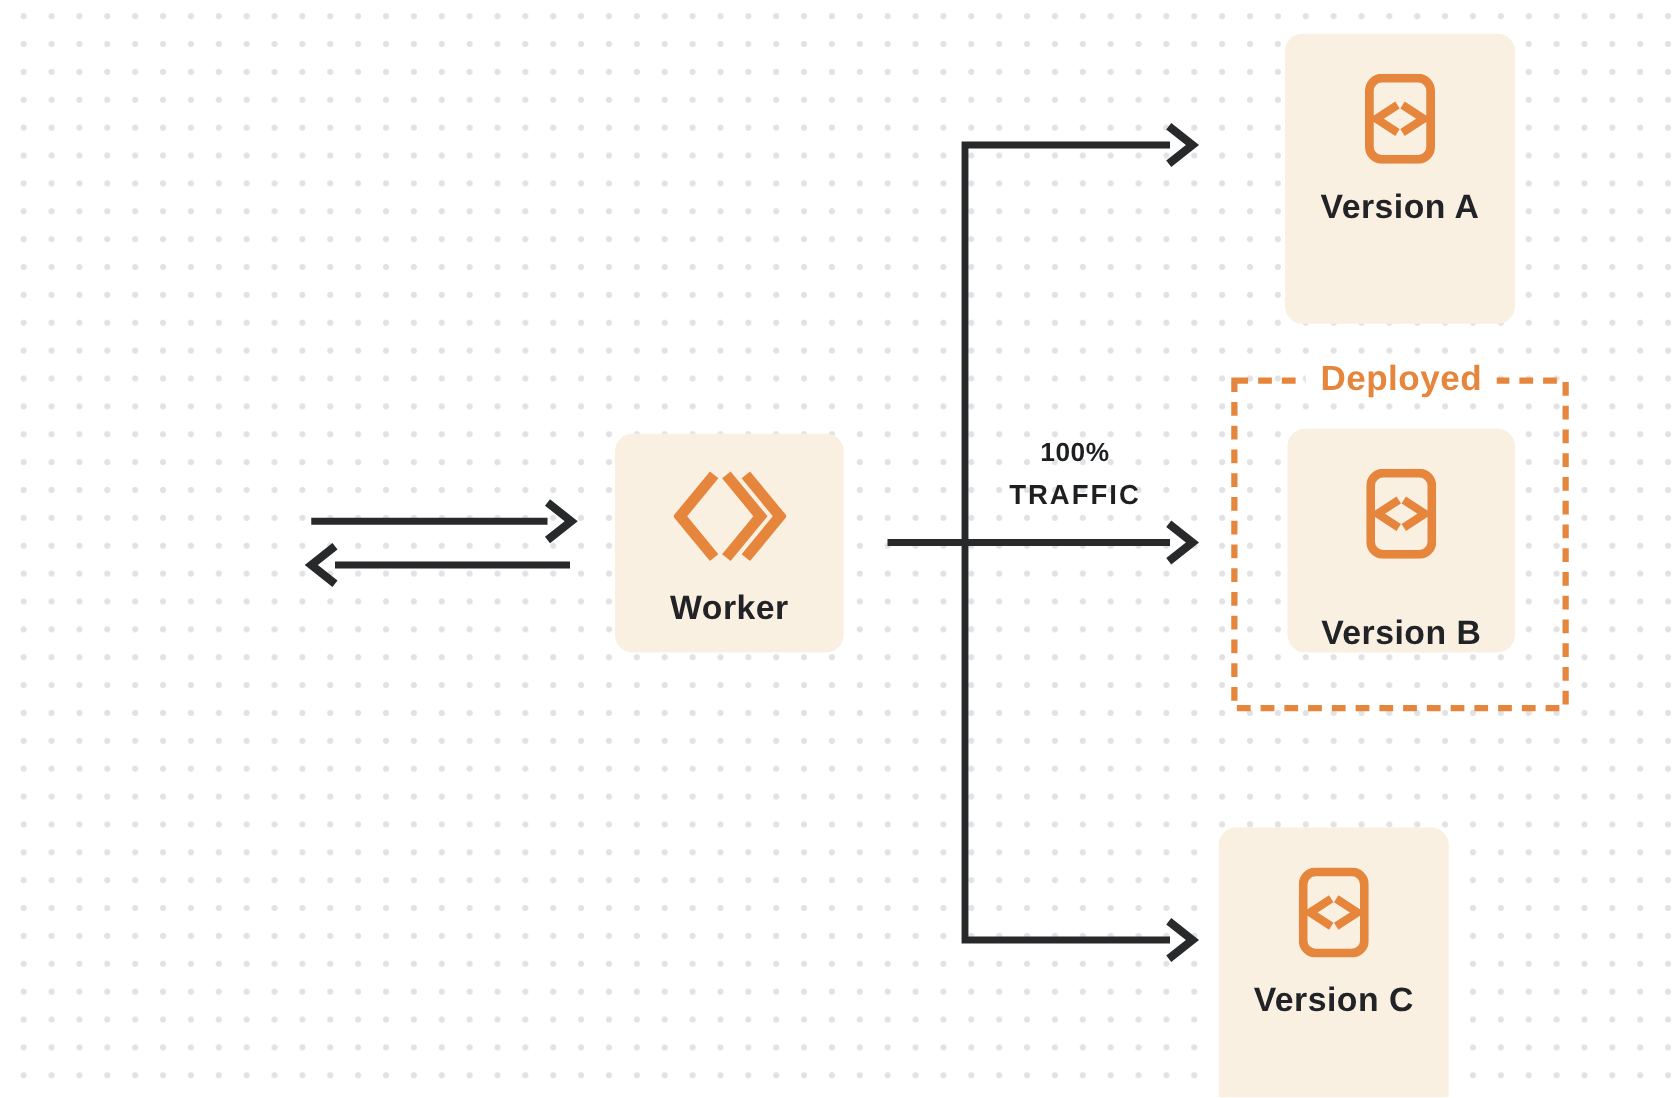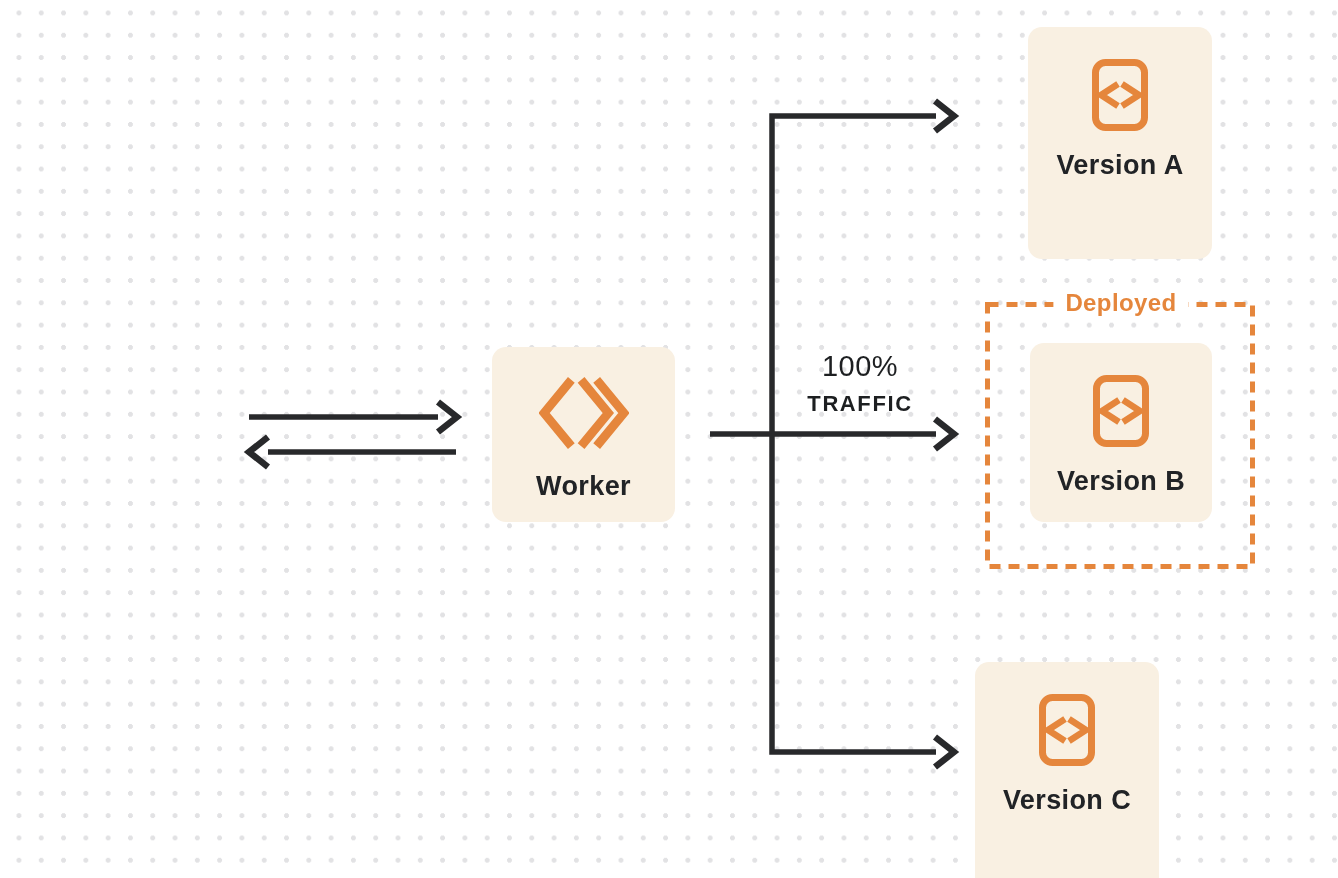--- a/index.html
+++ b/index.html
@@ -33,21 +33,21 @@
     padding-top: 29px;
   }
   .node--worker .icon-wrap { margin-bottom: 22px; }
   .node--version {
     width: 184px; height: 232px;
     background: #f9f0e2;
     padding-top: 32px;
   }
   .node--version .icon-wrap { margin-bottom: 20px; }
   .node--version-a { left: 1028px; top: 27px; }
-  .node--version-b { left: 1030px; top: 343px; width: 182px; height: 179px; }
+  .node--version-b { left: 1030px; top: 343px; width: 182px; height: 179px; justify-content: space-between; }
   .node--version-c { left: 975px; top: 662px; }
   .node-label {
     font-size: 27px;
     font-weight: bold;
     color: #212326;
     letter-spacing: 0.4px;
     line-height: 1.1;
     white-space: nowrap;
   }
   .icon-wrap { display: block; line-height: 0; }
@@ -56,35 +56,35 @@
     left: 0; top: 0;
     width: 1338px; height: 878px;
     pointer-events: none;
   }
   .group-label {
     position: absolute;
     left: 1121px; top: 303px;
     transform: translate(-50%, -50%);
     background: #ffffff;
     padding: 2px 12px;
-    font-size: 24px;
+    font-size: 28px;
     font-weight: bold;
     color: #e5863c;
     letter-spacing: 0.4px;
     white-space: nowrap;
   }
   .traffic-label {
     position: absolute;
     left: 760px; top: 352px;
     width: 200px;
     text-align: center;
     color: #1d1f21;
     line-height: 1;
   }
-  .traffic-label .pct  { font-size: 29px; font-weight: normal; letter-spacing: 0.5px; }
+  .traffic-label .pct  { font-size: 21px; font-weight: bold; letter-spacing: 0.5px; }
   .traffic-label .word { font-size: 22px; font-weight: bold; letter-spacing: 1.6px; margin-top: 12px; }
 </style>
 </head>
 <body>
 
 <div class="canvas">
 
   <svg class="arrow-layer" width="1338" height="878" viewBox="0 0 1338 878" fill="none">
     <g stroke="#28292b" stroke-width="5.5" stroke-linecap="butt" stroke-linejoin="miter" fill="none">
 

